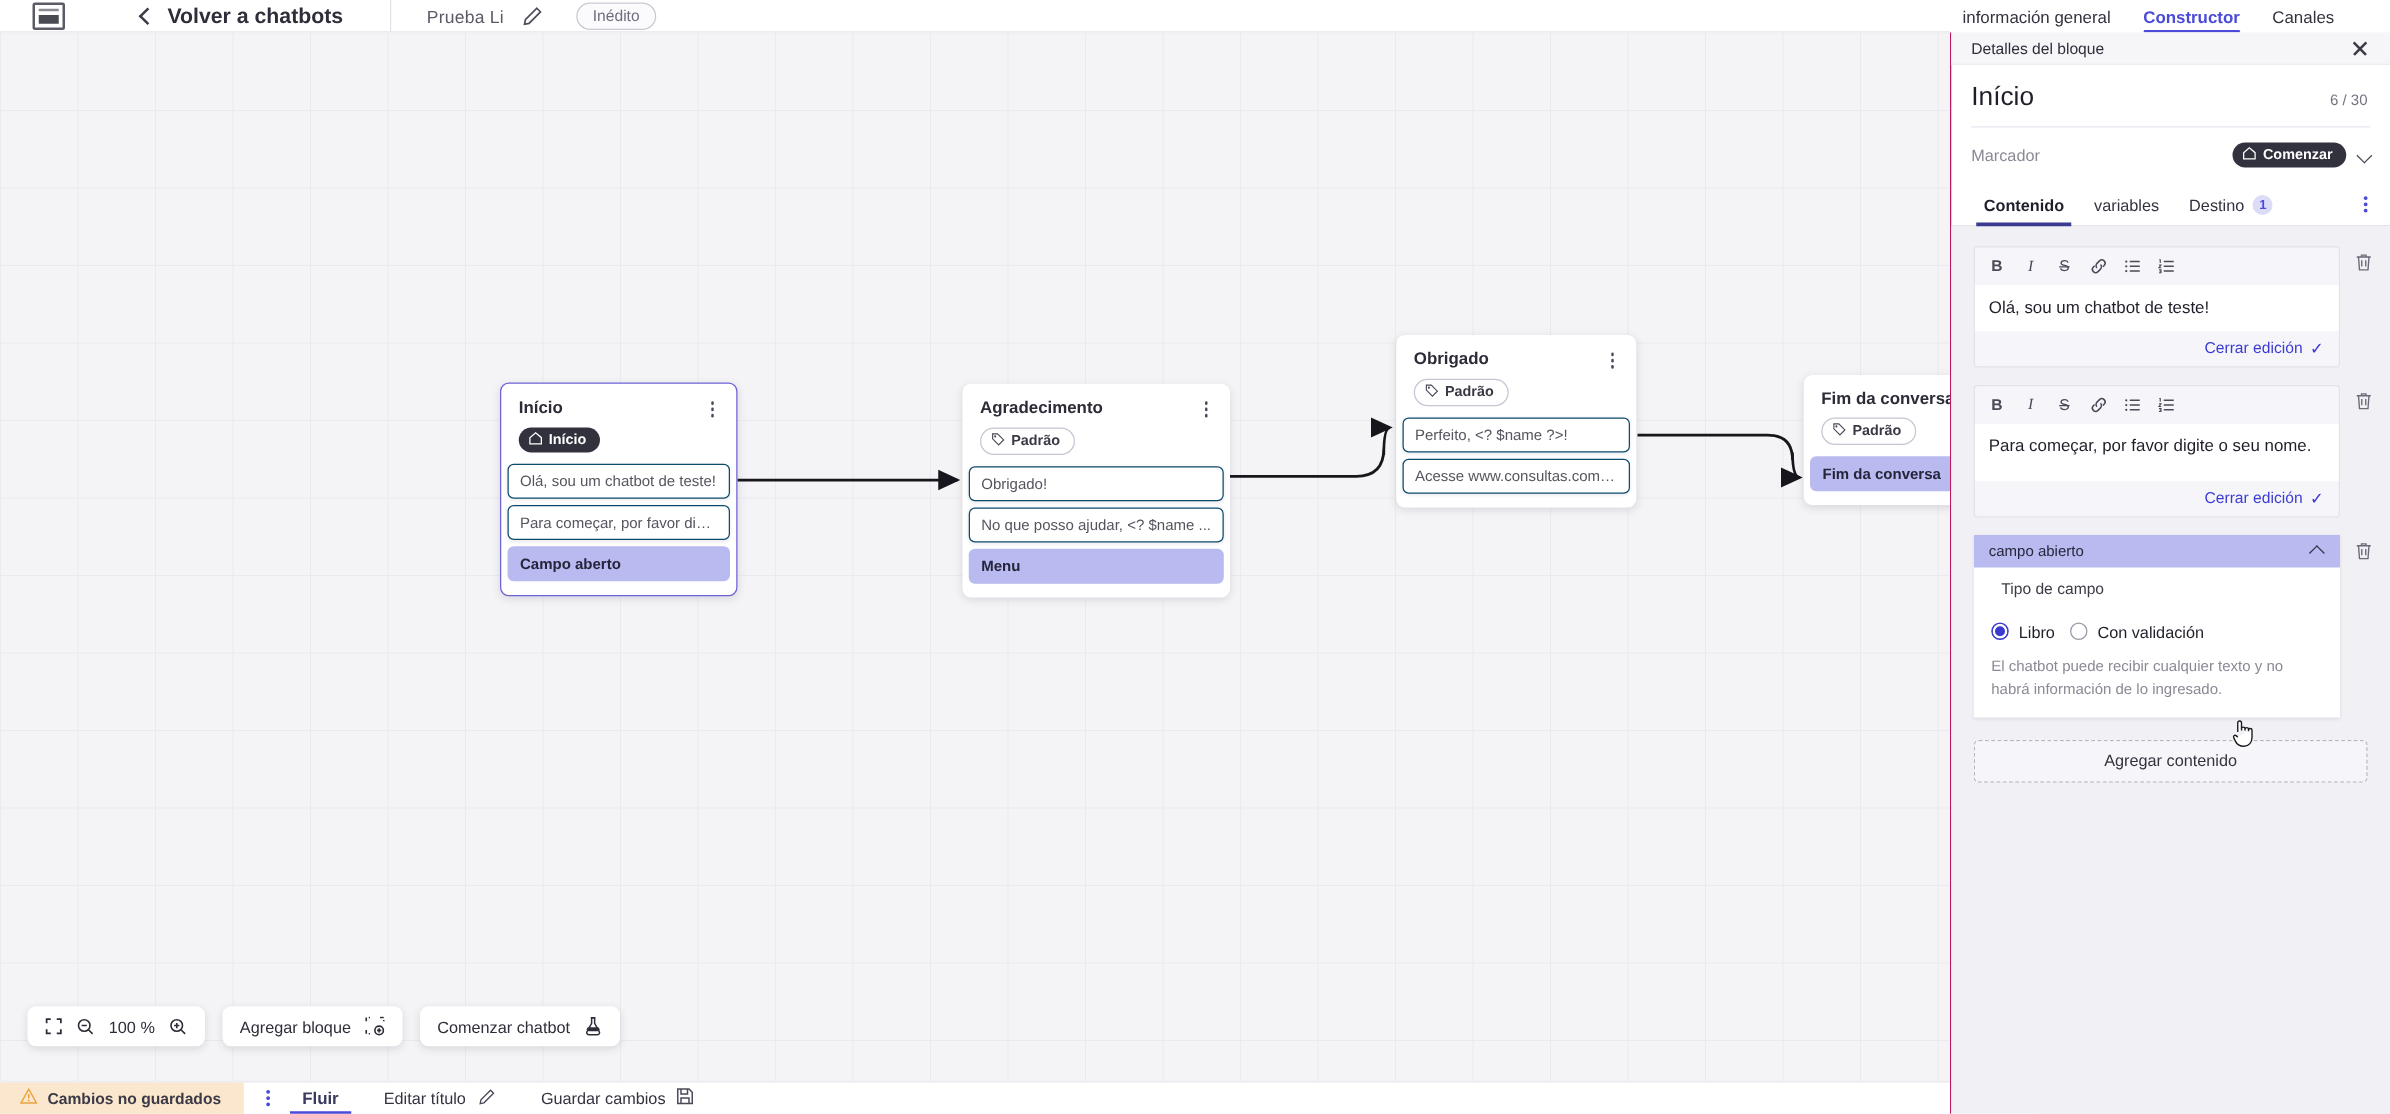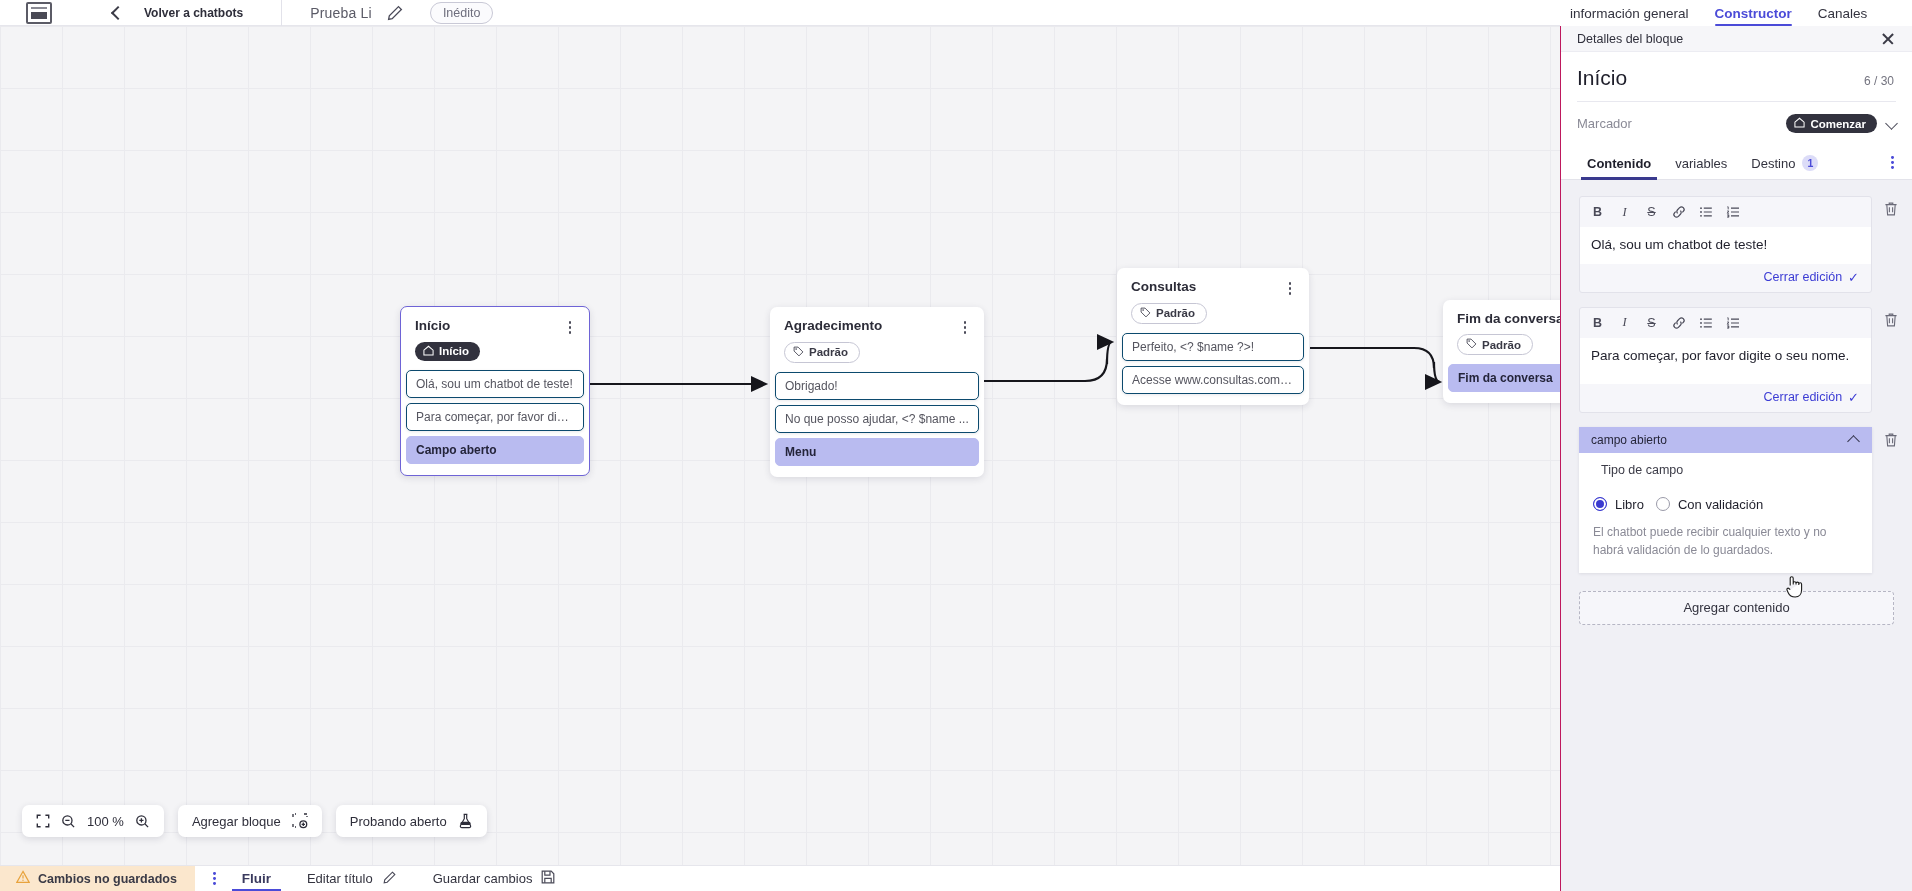--- a/index.html
+++ b/index.html
@@ -33,21 +33,21 @@
   }
   .back-chevron {
     margin-left: 56px; width: 16px; height: 16px; position: relative; cursor: pointer;
   }
   .back-chevron::before {
     content: ""; position: absolute; left: 5px; top: 3px;
     width: 8px; height: 8px; border-left: 2px solid #3b3b47; border-bottom: 2px solid #3b3b47;
     transform: rotate(45deg);
   }
   .back-label {
-    margin-left: 20px; font-size: 12px; font-weight: bold; color: #2e2e3a; cursor: pointer;
+    margin-left: 10px; font-size: 17px; font-weight: bold; color: #2e2e3a; cursor: pointer;
   }
   .topbar-divider {
     margin-left: 38px; width: 1px; height: 26px; background: #e2e2ea;
   }
   .bot-title {
     margin-left: 28px; font-size: 14px; color: #5a5a66; letter-spacing: .2px;
   }
   .pencil-icon {
     margin-left: 14px; width: 18px; height: 18px; position: relative; cursor: pointer;
   }
@@ -369,21 +369,21 @@
       </div>
       <div class="node-rows">
         <div class="node-row">Obrigado!</div>
         <div class="node-row">No que posso ajudar, &lt;? $name ...</div>
         <div class="node-row accent">Menu</div>
       </div>
     </div>
 
     <div class="node" style="left:1117px; top:242px; width:192px;">
       <div class="node-head">
-        <div class="node-title">Consultas</div>
+        <div class="node-title">Obrigado</div>
         <div class="kebab">
             <i></i>
             <i></i>
             <i></i>
           </div>
       </div>
       <div class="tag light">
         <span>
           <svg width="11" height="11" viewBox="0 0 12 12">
               <path d="M1.2 1.2h4.3L10.8 6.5 6.5 10.8 1.2 5.5z" fill="none" stroke="#4a4a58" stroke-width="1"></path>
@@ -441,21 +441,21 @@
         <span>Agregar bloque</span>
         <span class="icon-btn">
           <svg width="16" height="16" viewBox="0 0 16 16" fill="none" stroke="#2e2e3a" stroke-width="1.3">
             <path d="M1 4V1h3M12 1h3v3M1 11v3h3" stroke-dasharray="3 2"></path>
             <circle cx="11.3" cy="11.3" r="3.4"></circle>
               <path d="M11.3 9.6v3.4M9.6 11.3h3.4"></path>
           </svg>
         </span>
       </div>
       <div class="fb-pill">
-        <span>Probando aberto</span>
+        <span>Comenzar chatbot</span>
         <span class="icon-btn">
           <svg width="15" height="16" viewBox="0 0 15 16" fill="none" stroke="#2e2e3a" stroke-width="1.2">
             <path d="M5.6 1.3h3.8M6.3 1.3v4.4L2.6 12.3c-.7 1.2.1 2.4 1.4 2.4h7c1.3 0 2.1-1.2 1.4-2.4L8.7 5.7V1.3"></path>
             <path d="M4 10.4h7" stroke-width="3.2" stroke-linecap="round"></path>
           </svg>
         </span>
       </div>
     </div>
   </div>
 
@@ -636,21 +636,21 @@
             <div class="radios">
               <label class="radio">
                 <span class="radio-dot on"></span>
                 <span class="radio-label">Libro</span>
               </label>
               <label class="radio">
                 <span class="radio-dot"></span>
                 <span class="radio-label">Con validación</span>
               </label>
             </div>
-            <div class="field-help">El chatbot puede recibir cualquier texto y no habrá validación de lo guardados.</div>
+            <div class="field-help">El chatbot puede recibir cualquier texto y no habrá información de lo ingresado.</div>
           </div>
         </div>
         <div class="trash">
           <svg width="18" height="18" viewBox="0 0 18 18" fill="none" stroke="#6a6a78" stroke-width="1.1">
             <path d="M3.4 4.6h11.2M7.2 4.6V3.1h3.6v1.5M4.8 4.6l.8 10.3h6.8l.8-10.3"></path>
             <path d="M7.4 7.2v5M10.6 7.2v5"></path>
           </svg>
         </div>
       </div>
 

